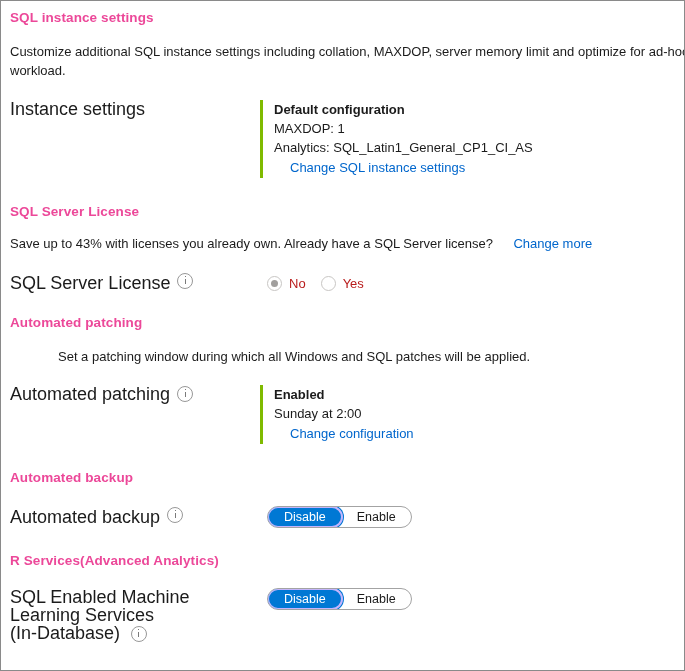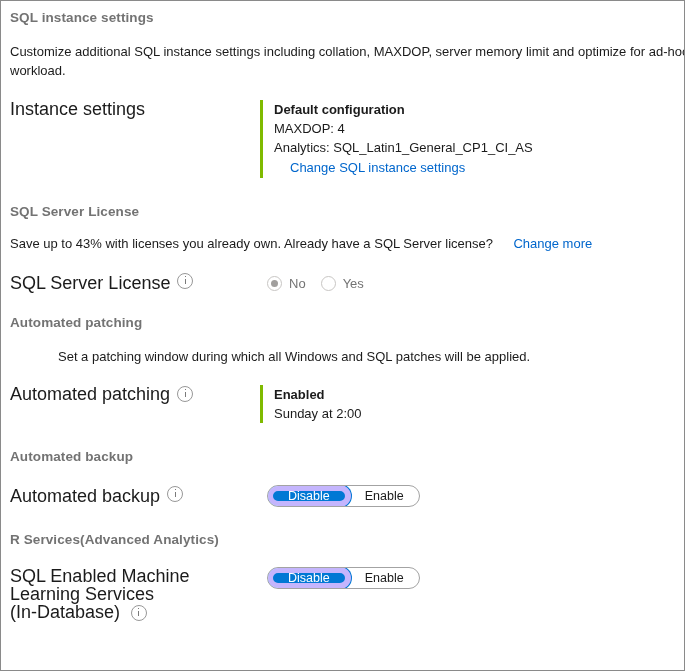--- a/index.html
+++ b/index.html
@@ -28,21 +28,21 @@
     position: relative;
     padding: 0 0 0 9px;
     height: 100%;
     box-sizing: border-box;
   }
 
   
   .section-title {
     font-size: 13.5px;
     font-weight: bold;
-    color: #737373;
+    color: #ec4899;
     letter-spacing: 0.1px;
   }
   .section-desc {
     font-size: 13px;
     color: #1b1b1b;
     line-height: 19px;
     white-space: pre-wrap;
   }
   .row-label {
     font-size: 18px;
@@ -164,21 +164,21 @@
     left: 50%;
     top: 50%;
     width: 7px;
     height: 7px;
     margin: -3.5px 0 0 -3.5px;
     border-radius: 50%;
     background: #a19f9d;
   }
   .radio-text {
     font-size: 13px;
-    color: #737373;
+    color: #b91c1c;
   }
 
   
   .seg-toggle {
     display: inline-flex;
     align-items: stretch;
     height: 22px;
     border: 1px solid #a3a3a3;
     border-radius: 11px;
     background: #ffffff;
@@ -198,21 +198,21 @@
     padding: 0 15px;
     color: #1b1b1b;
     box-sizing: border-box;
     min-width: 66px;
     line-height: 1;
   }
   .seg-opt.active {
     background: #0078d4;
     color: #ffffff;
     border-radius: 11px;
-    border: 6px solid #c4b5fd;
+    border: 2px solid #c4b5fd;
     margin: -1px;
     box-shadow: 0 0 0 1px #0078d4;
   }
 
   
   .blk { position: relative; }
 </style>
 </head>
 <body>
 
@@ -224,21 +224,21 @@
 
       <div class="section-desc" style="margin-top:17px; width:700px; white-space:normal;">Customize additional SQL instance settings including collation, MAXDOP, server memory limit and optimize for ad-hoc workload.</div>
 
       <div class="field-row" style="margin-top:20px;">
         <div class="field-label">
           <span class="row-label">Instance settings</span>
         </div>
         <div class="field-control">
           <div class="summary">
             <div class="summary-title">Default configuration</div>
-            <div class="summary-line">MAXDOP: 4</div>
+            <div class="summary-line">MAXDOP: 1</div>
             <div class="summary-line">Analytics: SQL_Latin1_General_CP1_CI_AS</div>
             <a class="link summary-link">Change SQL instance settings</a>
           </div>
         </div>
       </div>
     </div>
 
     <div class="blk" style="padding-top:26px;">
       <div class="section-title">SQL Server License</div>
 
@@ -273,20 +273,21 @@
 
       <div class="field-row" style="margin-top:19px;">
         <div class="field-label">
           <span class="row-label">Automated patching</span>
           <span class="info-icon" style="top:1px;"></span>
         </div>
         <div class="field-control">
           <div class="summary">
             <div class="summary-title">Enabled</div>
             <div class="summary-line">Sunday at 2:00</div>
+            <a class="link summary-link">Change configuration</a>
           </div>
         </div>
       </div>
     </div>
 
     <div class="blk" style="padding-top:26px;">
       <div class="section-title">Automated backup</div>
 
       <div class="field-row" style="margin-top:21px; align-items:center;">
         <div class="field-label">

